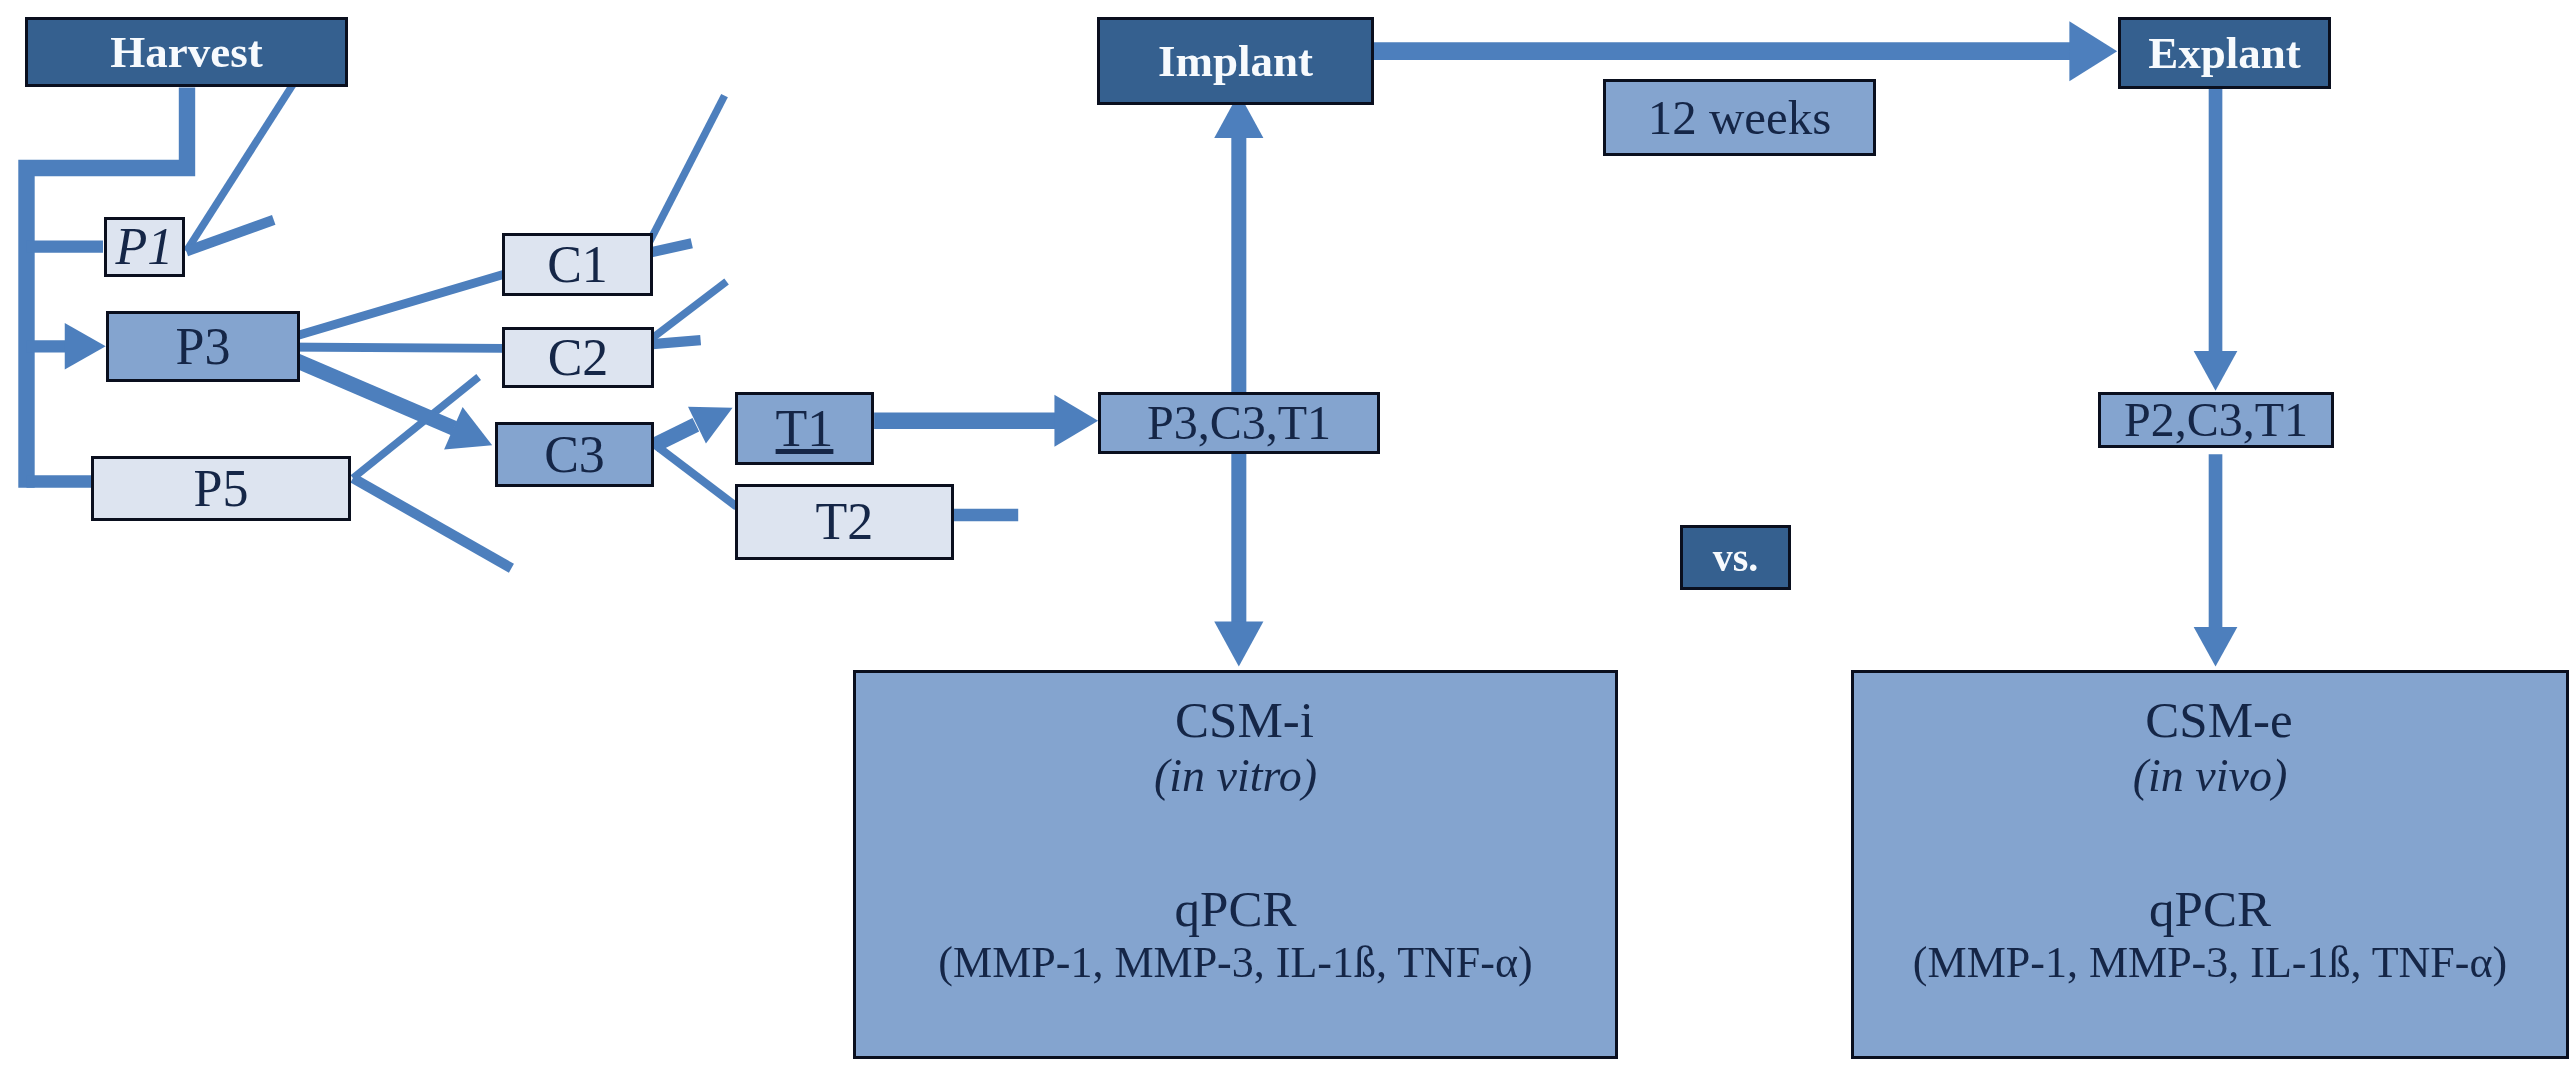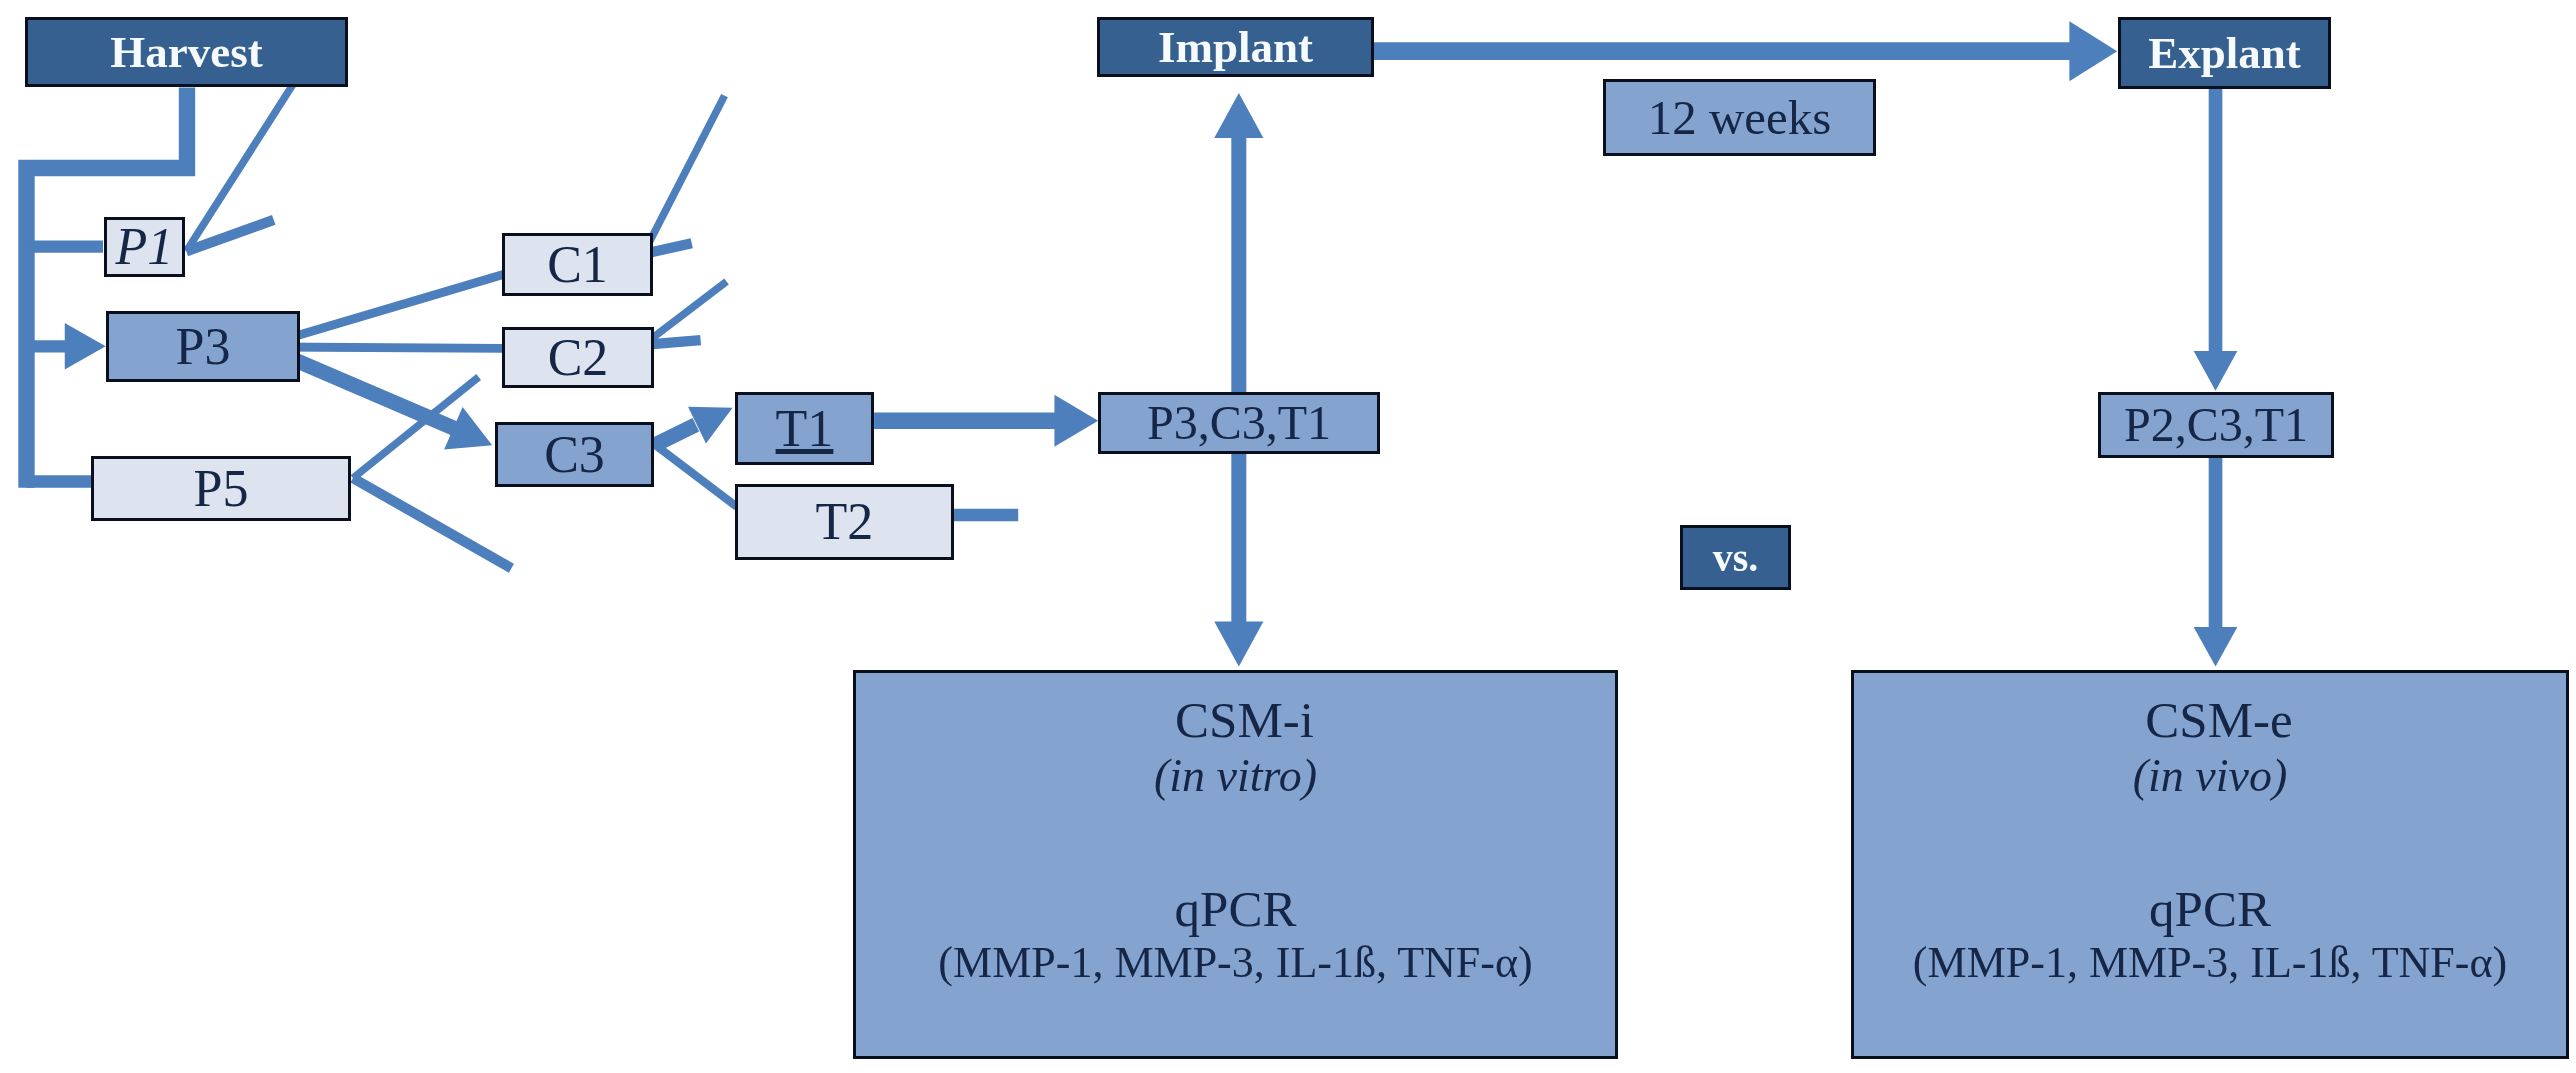--- a/index.html
+++ b/index.html
@@ -170,31 +170,31 @@
 <div class="box light fs-lbl" style="left:502px;top:233px;width:151px;height:63px;">C1</div>
 
 <div class="box light fs-lbl" style="left:502px;top:327px;width:152px;height:61px;">C2</div>
 
 <div class="box medium fs-lbl" style="left:495px;top:422px;width:159px;height:65px;">C3</div>
 
 <div class="box medium fs-lbl" style="left:735px;top:392px;width:139px;height:73px;text-decoration:underline;">T1</div>
 
 <div class="box light fs-lbl" style="left:735px;top:484px;width:219px;height:76px;">T2</div>
 
-<div class="box dark fs-hdr" style="left:1097px;top:17px;width:277px;height:60px;">Implant</div>
+<div class="box dark fs-hdr" style="left:1097px;top:17px;width:277px;height:88px;">Implant</div>
 
 <div class="box medium fs-grp" style="left:1098px;top:392px;width:282px;height:62px;">P3,C3,T1</div>
 
 <div class="box medium fs-dur" style="left:1603px;top:79px;width:273px;height:77px;">12 weeks</div>
 
 <div class="box dark fs-vs" style="left:1680px;top:525px;width:111px;height:65px;">vs.</div>
 
 <div class="box dark fs-hdr" style="left:2118px;top:17px;width:213px;height:72px;">Explant</div>
 
-<div class="box medium fs-grp" style="left:2098px;top:392px;width:236px;height:66px;">P2,C3,T1</div>
+<div class="box medium fs-grp" style="left:2098px;top:392px;width:236px;height:56px;">P2,C3,T1</div>
 
 <div class="box medium csm" style="left:853px;top:670px;width:765px;height:389px;">
   <div class="l1">CSM-i</div>
   <div class="l2">(in vitro)</div>
   <div class="sp"></div>
   <div class="l3">qPCR</div>
   <div class="l4">(MMP-1, MMP-3, IL-1ß, TNF-α)</div>
 </div>
 
 <div class="box medium csm" style="left:1851px;top:670px;width:718px;height:389px;">

